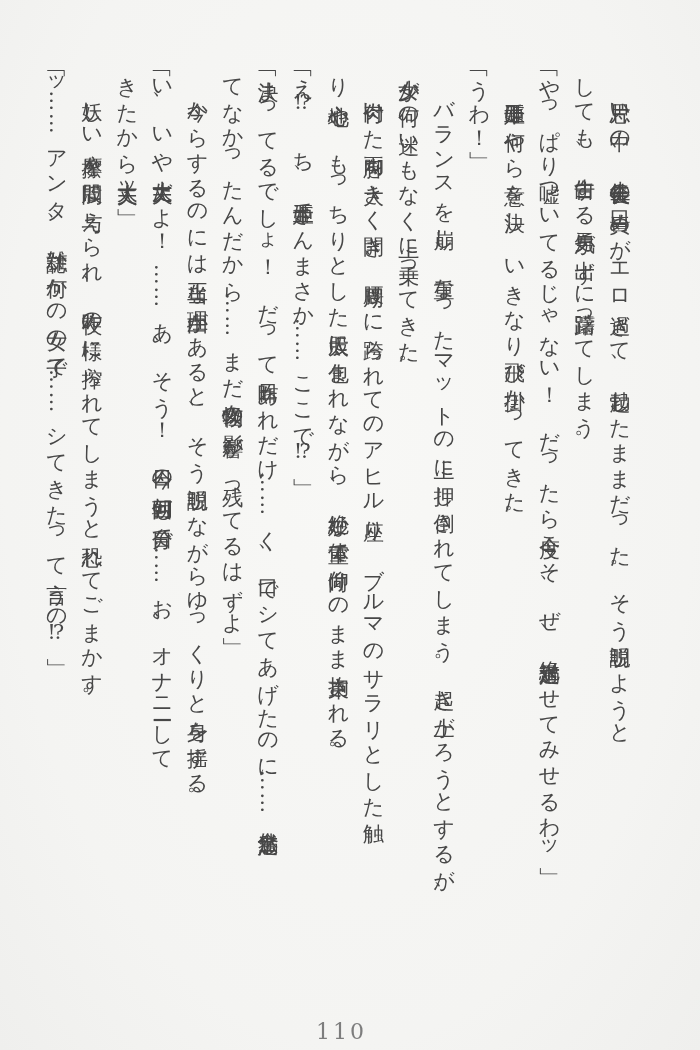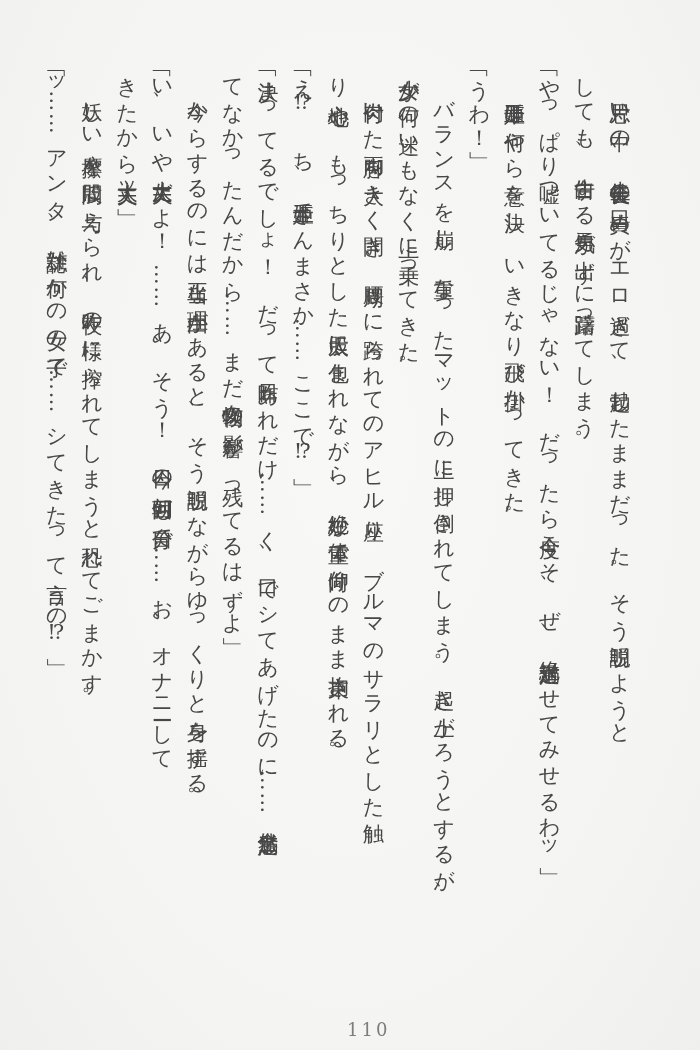--- a/index.html
+++ b/index.html
@@ -36,24 +36,23 @@
     line-height: 35.2px;
     white-space: nowrap;
   }
   .tline.indent {
     text-indent: 22.5px;
   }
   .page-num {
     position: absolute;
     top: 1019px;
     left: 316px;
-    font-size: 18px;
+    font-size: 22px;
     letter-spacing: 3px;
     color: #7d7d7d;
-    margin-left: 31px;
   }
 </style>
 </head>
 <body>
 
 <main class="page">
   <div class="text-block" id="text-block">
       <p class="tline indent">片思い中の、生徒会長の口責めがエロ過ぎて、勃起したままだった。そう説明しようと</p>
       <p class="tline">しても、告白する勇気が出ずに躊躇ってしまう。</p>
       <p class="tline">「やっぱり嘘ついてるじゃない！　だったら今度こそ、ぜ、絶対満足させてみせるわッ」</p>

